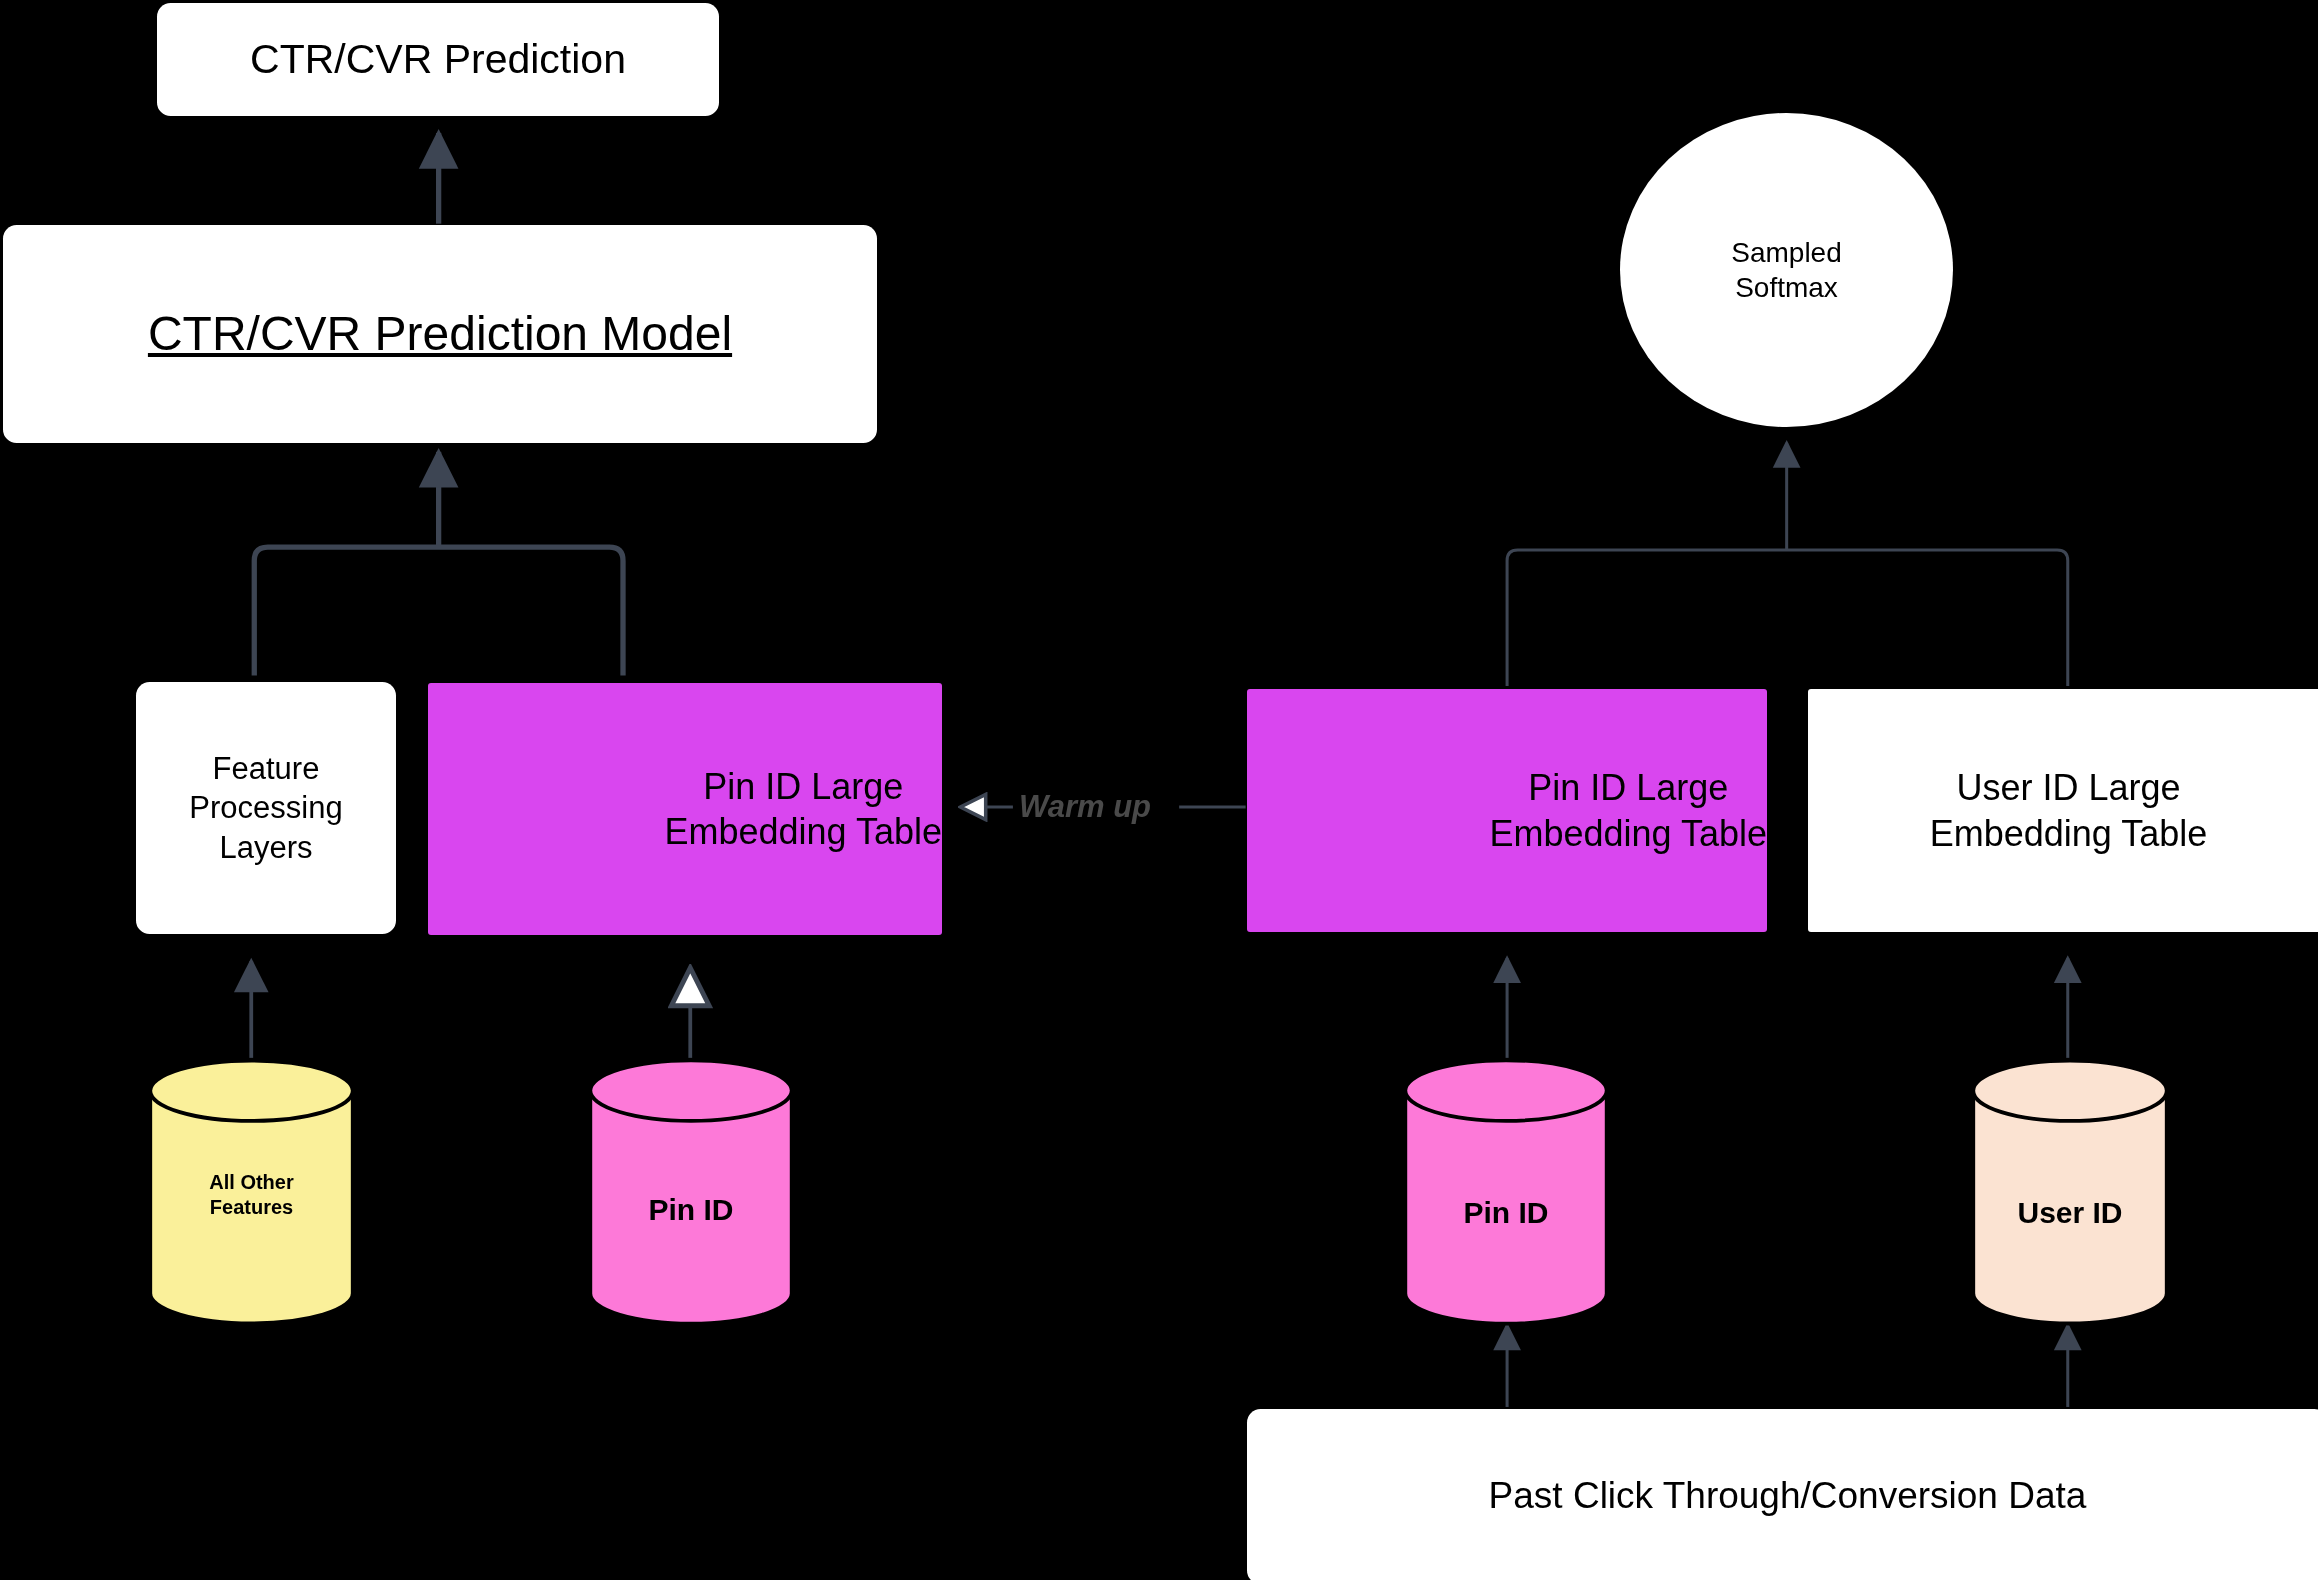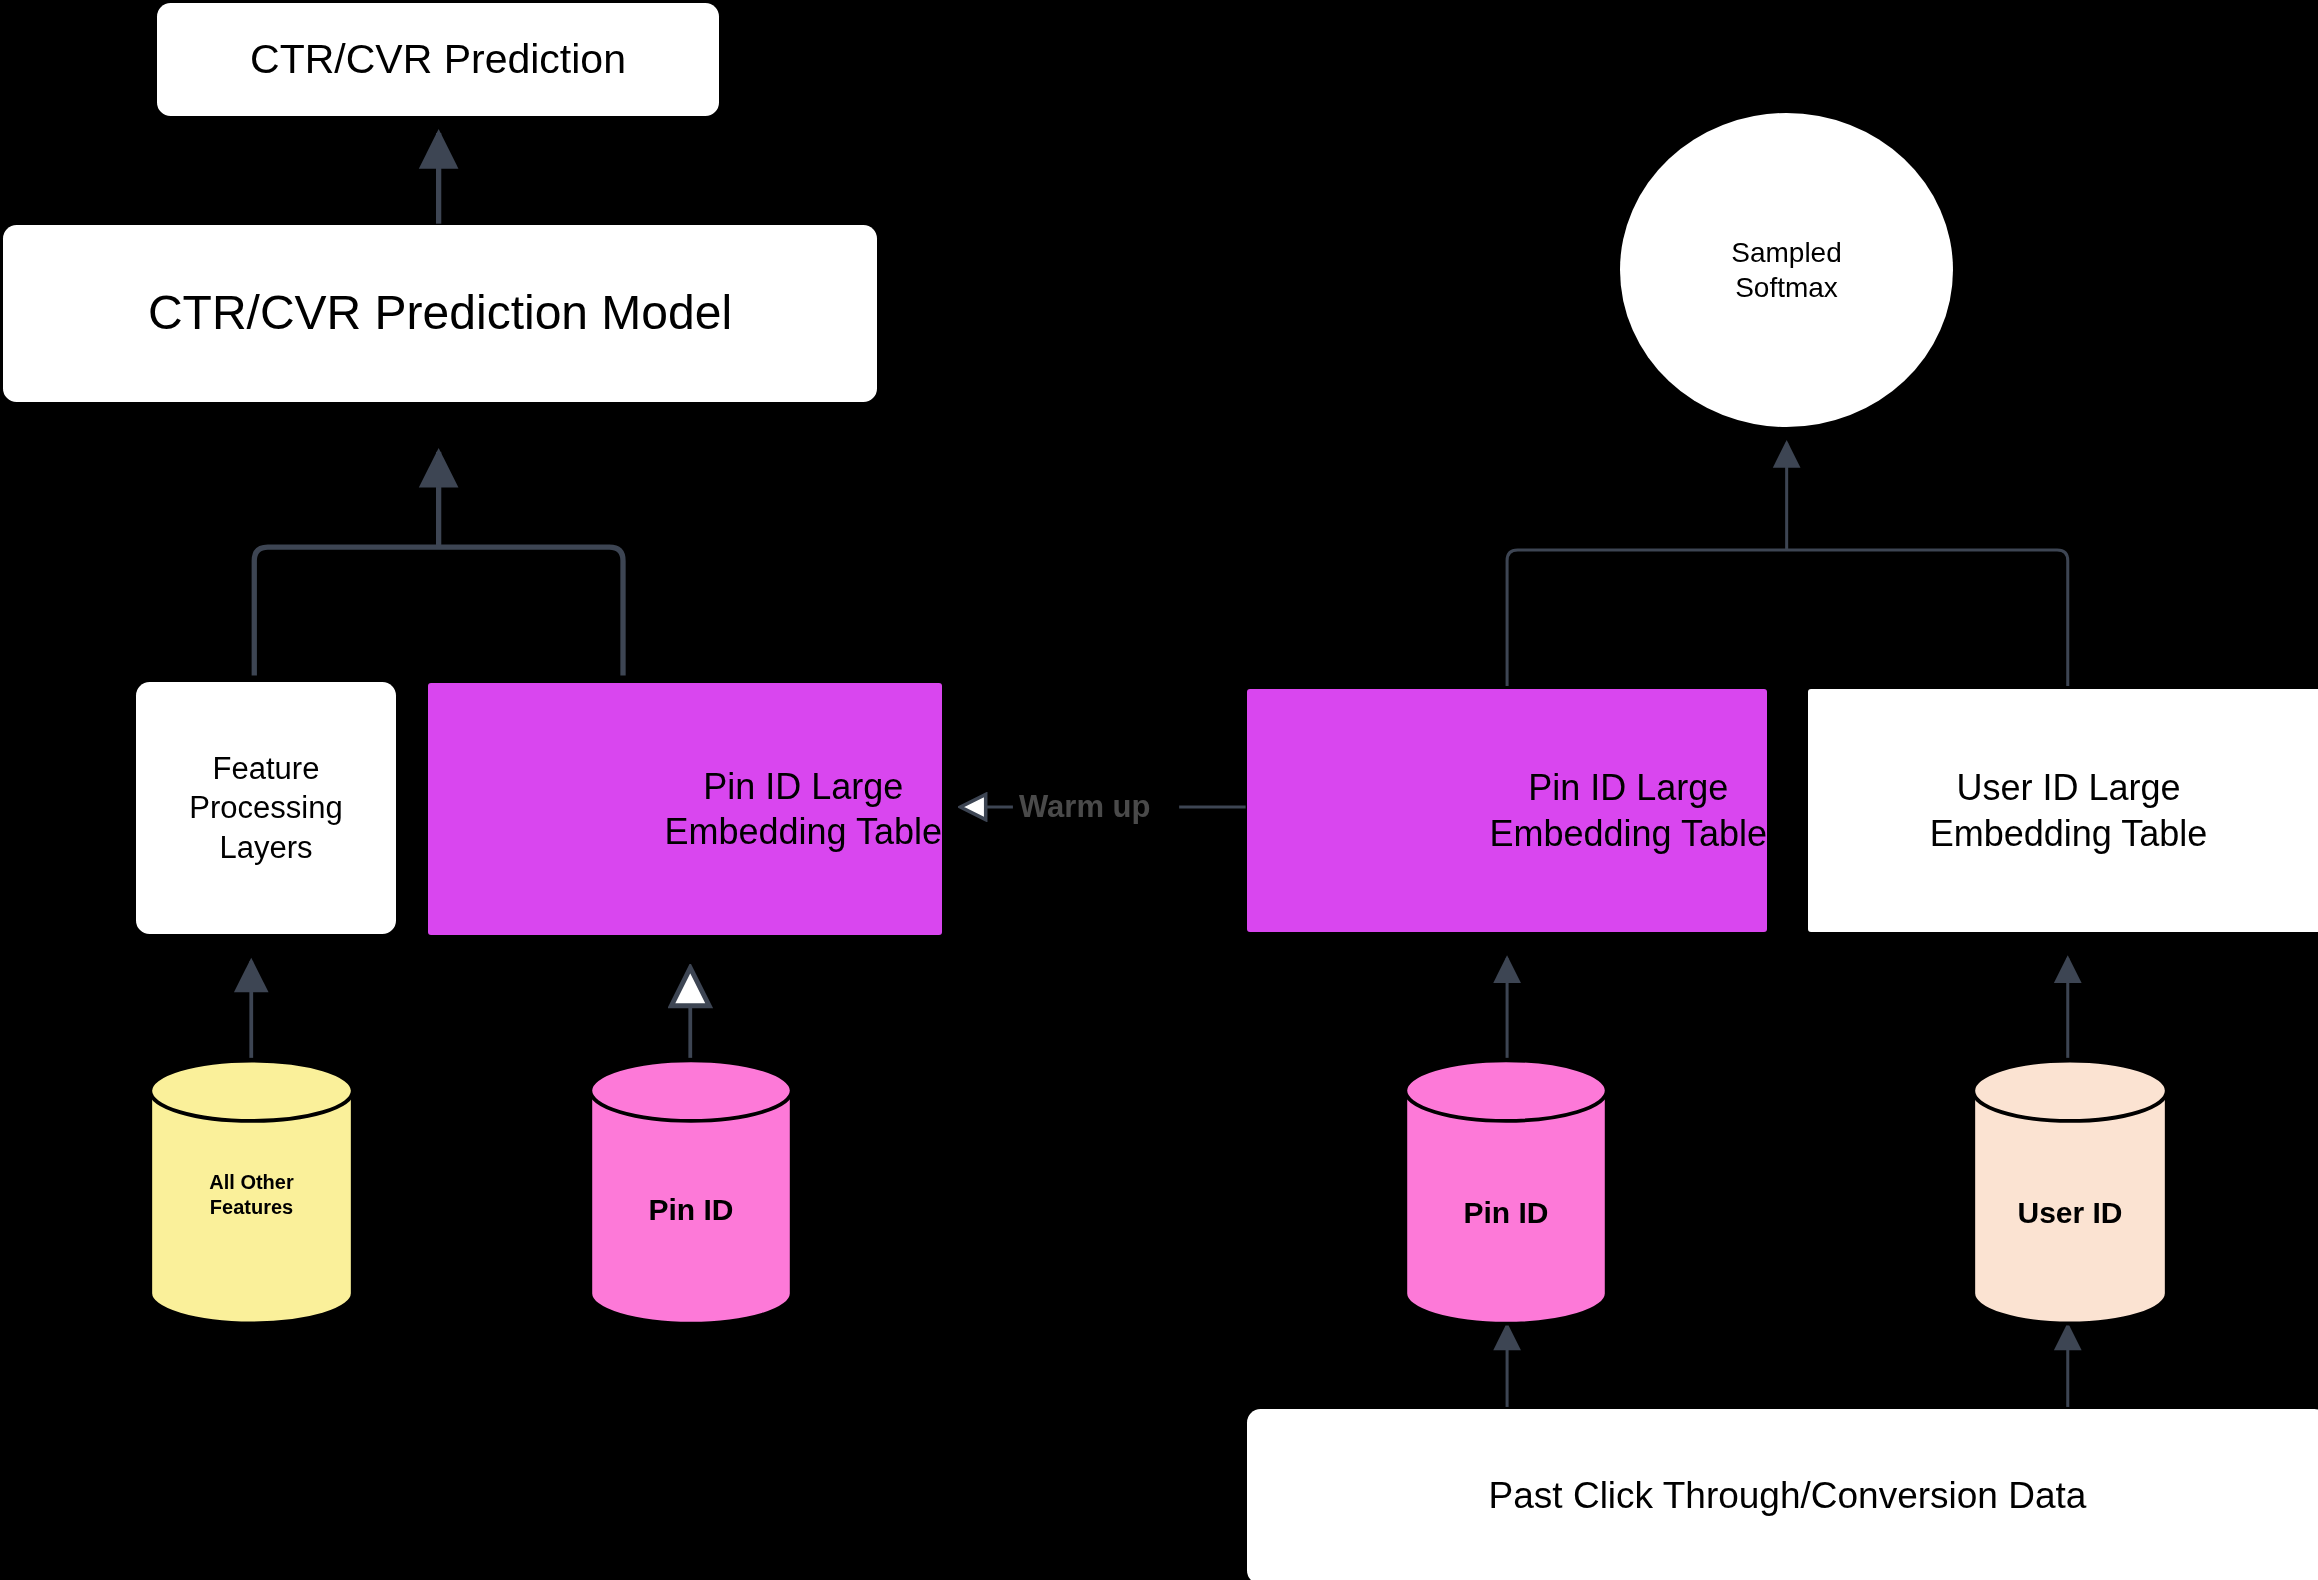--- a/index.html
+++ b/index.html
@@ -63,39 +63,39 @@
   }
   .edge-label {
     position: absolute;
     color: #4a4a4a;
     font-weight: bold;
     white-space: nowrap;
   }
 
   
   #n-prediction      { left: 157px;  top: 3px;    width: 562px;  height: 113px; font-size: 41px; }
-  #n-prediction-model{ left: 3px;    top: 225px;  width: 874px; height: 177px; font-size: 48px; }
+  #n-prediction-model{ left: 3px;    top: 225px;  width: 874px; height: 218px; font-size: 48px; text-decoration: underline; }
   #n-feature-layers  { left: 136px;  top: 682px;  width: 260px;  height: 252px; font-size: 31px; }
   #n-pin-embed-left  { left: 428px;  top: 683px;  width: 514px;  height: 252px; font-size: 36px; }
   #n-softmax         { left: 1620px; top: 113px;  width: 333px;  height: 314px; font-size: 28px; }
   #n-pin-embed-right { left: 1247px; top: 689px;  width: 520px;  height: 243px; font-size: 36px; }
   #n-user-embed      { left: 1808px; top: 689px;  width: 521px;  height: 243px; font-size: 36px; }
   #n-past-data       { left: 1247px; top: 1409px; width: 1081px; height: 175px; font-size: 37px; }
 
   #c-all-other  { left: 148px;  top: 1058px; }
   #c-pin-left   { left: 588px;  top: 1058px; }
   #c-pin-right  { left: 1403px; top: 1058px; }
   #c-user-right { left: 1971px; top: 1058px; }
 
   #c-all-other  .cyl-label { top: 112px; font-size: 20px; }
   #c-pin-left   .cyl-label { top: 133px; font-size: 30px; }
   #c-pin-right  .cyl-label { top: 136px; font-size: 30px; }
   #c-user-right .cyl-label { top: 136px; font-size: 30px; }
 
-  #lbl-warmup { left: 1019px; top: 789px; font-size: 31px; }
+  #lbl-warmup { left: 1019px; top: 789px; font-size: 31px; font-style: italic; }
 </style>
 </head>
 <body>
 
 <div id="stage">
 
   <svg id="wires" viewBox="0 0 3068 2091" width="2319" height="1580">
     <defs>
       <marker id="arrowFilled" viewBox="0 0 12 12" refX="10" refY="6" markerWidth="9" markerHeight="9" orient="auto-start-reverse">
         <path d="M 1 1 L 11 6 L 1 11 z" fill="#3d4553"></path>

